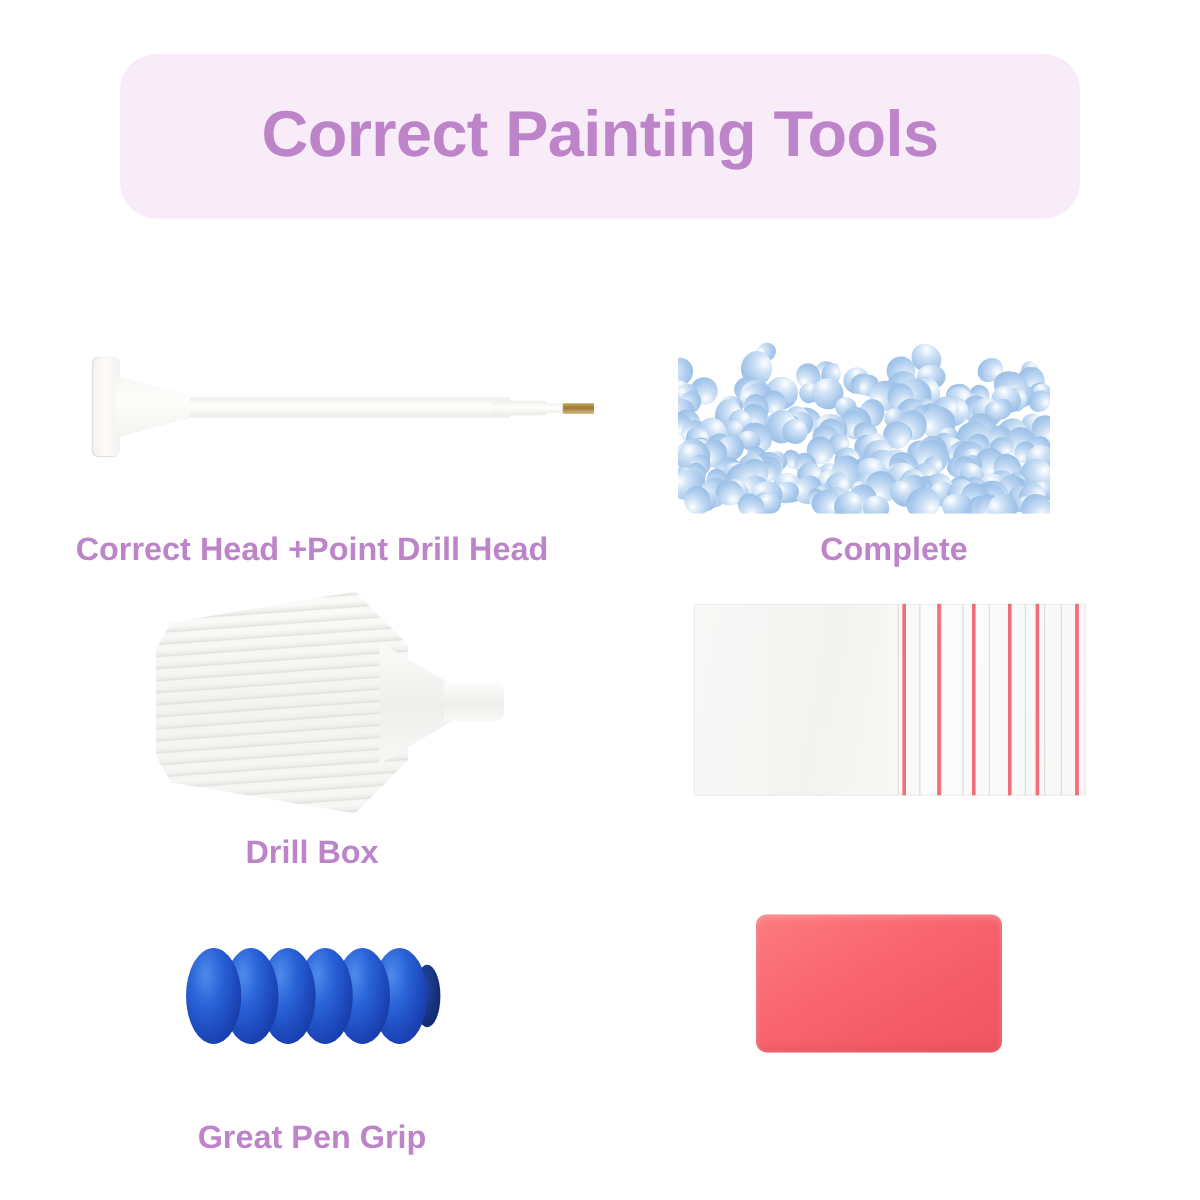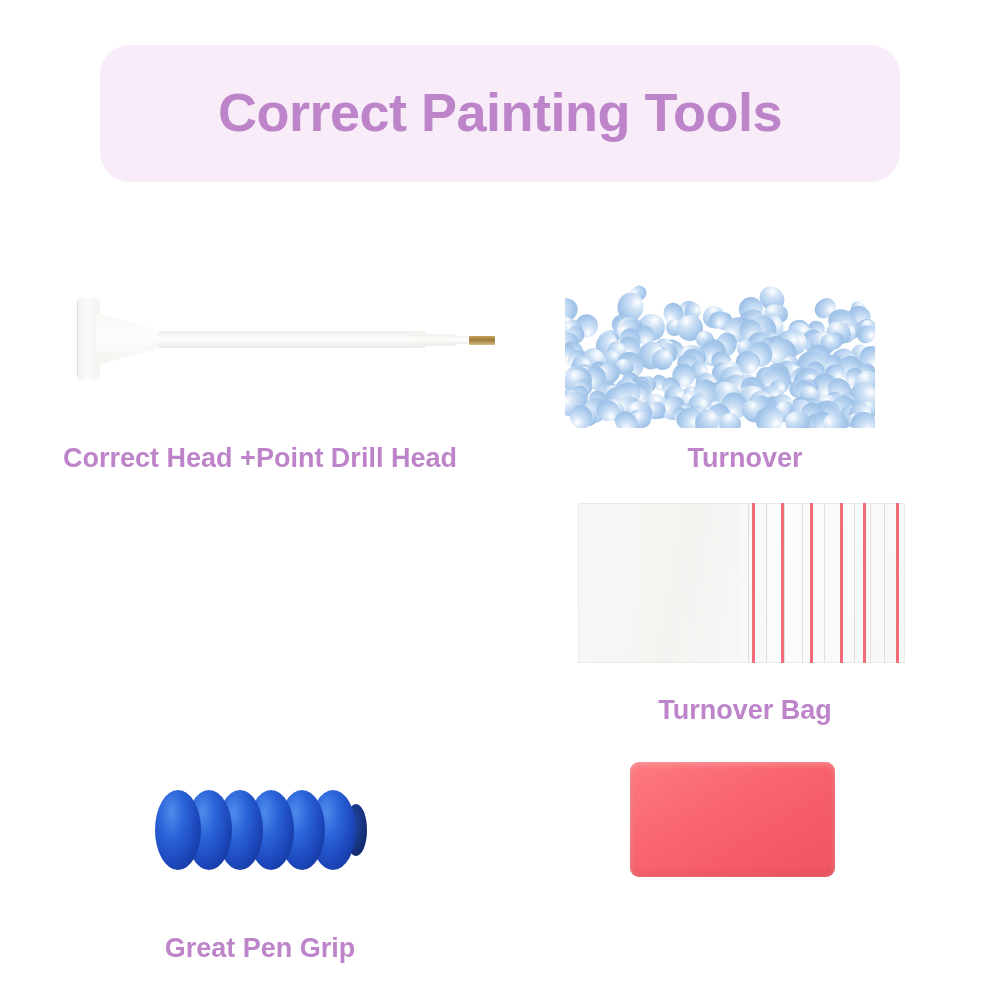--- a/index.html
+++ b/index.html
@@ -542,23 +542,34 @@
           <div class="drill" style="left:130.6px;top:133.2px;width:24.1px;height:20.7px;transform:rotate(81deg);"></div>
           <div class="drill" style="left:50.3px;top:134.1px;width:22.5px;height:20.1px;transform:rotate(216deg);"></div>
           <div class="drill" style="left:240.9px;top:134.9px;width:21.7px;height:19.3px;transform:rotate(169deg);"></div>
           <div class="drill" style="left:247.2px;top:133.7px;width:24.3px;height:22.1px;transform:rotate(217deg);"></div>
           <div class="drill" style="left:220.2px;top:133.3px;width:25.4px;height:21.0px;transform:rotate(354deg);"></div>
           <div class="drill" style="left:154.3px;top:135.0px;width:22.1px;height:21.3px;transform:rotate(25deg);"></div>
           <div class="drill" style="left:257.9px;top:133.8px;width:24.9px;height:23.8px;transform:rotate(330deg);"></div>
           <div class="drill" style="left:286.0px;top:134.1px;width:25.0px;height:23.7px;transform:rotate(180deg);"></div>
         </div>
     </div>
-    <div class="item-label label-diamond">Turnover</div>
+    <div class="item-label label-diamond">Complete</div>
   </div>
 
+  <div class="item-cell cell-drillbox">
+    <div class="item-figure">
+      <div class="tray-wrap">
+        <div class="tray-body"></div>
+        <div class="tray-grooves"></div>
+        <div class="tray-neck"></div>
+        <div class="tray-handle"></div>
+      </div>
+    </div>
+    <div class="item-label label-drillbox">Drill Box</div>
+  </div>
 
   <div class="item-cell cell-bag">
     <div class="item-figure">
       <div class="bag-wrap" id="bag-wrap">
           <div class="bag-panel" style="left:0px;width:62px;opacity:0.25;"></div>
           <div class="bag-panel" style="left:62px;width:48px;opacity:0.46;"></div>
           <div class="bag-panel" style="left:110px;width:52px;opacity:0.55;"></div>
           <div class="bag-panel" style="left:162px;width:28px;opacity:0.37;"></div>
           <div class="bag-fold" style="left:170px;"></div>
           <div class="bag-fold" style="left:188px;"></div>
@@ -571,21 +582,20 @@
           <div class="bag-fold" style="left:306px;"></div>
           <div class="bag-fold" style="left:318px;"></div>
           <div class="bag-stripe" style="left:174px;"></div>
           <div class="bag-stripe" style="left:203px;"></div>
           <div class="bag-stripe" style="left:232px;"></div>
           <div class="bag-stripe" style="left:262px;"></div>
           <div class="bag-stripe" style="left:285px;"></div>
           <div class="bag-stripe" style="left:318px;"></div>
         </div>
     </div>
-    <div class="item-label label-bag">Turnover Bag</div>
   </div>
 
   <div class="item-cell cell-grip">
     <div class="item-figure">
       <div class="grip-wrap" id="grip-wrap">
           <div class="grip-seg" style="left:0px;z-index:6;"></div>
           <div class="grip-seg" style="left:31px;z-index:5;"></div>
           <div class="grip-seg" style="left:62px;z-index:4;"></div>
           <div class="grip-seg" style="left:93px;z-index:3;"></div>
           <div class="grip-seg" style="left:124px;z-index:2;"></div>

